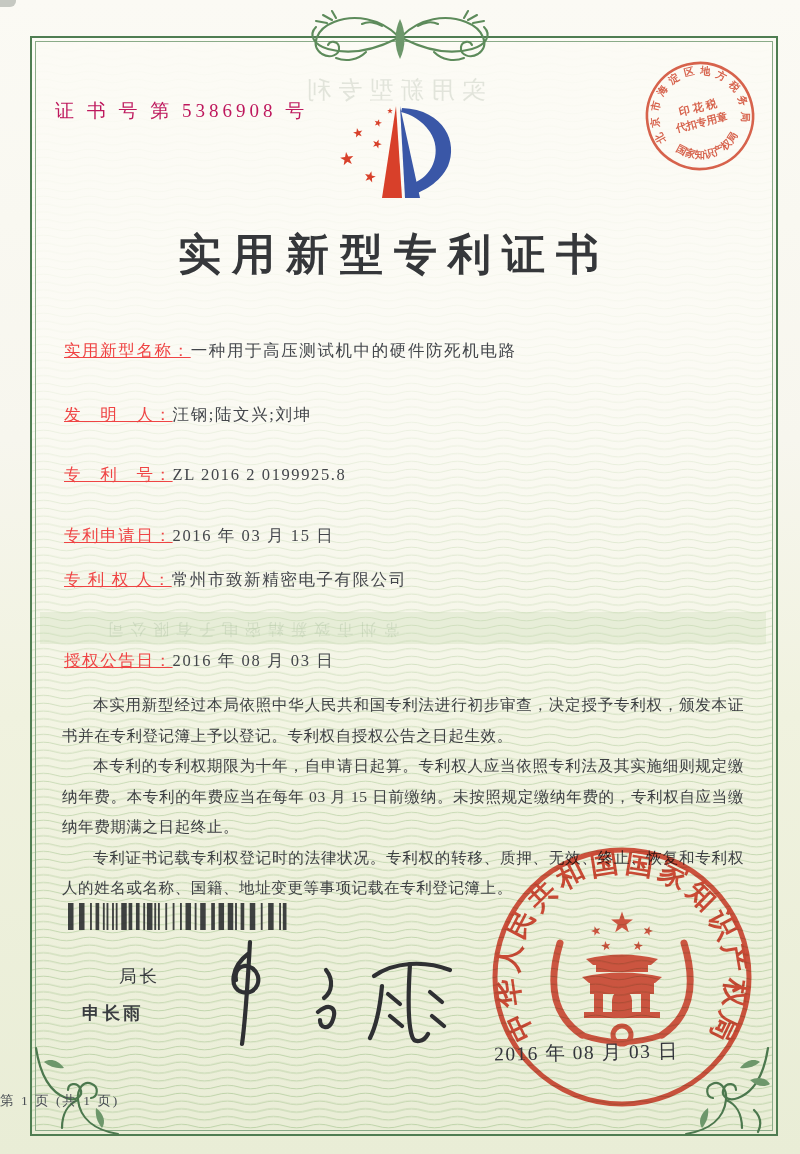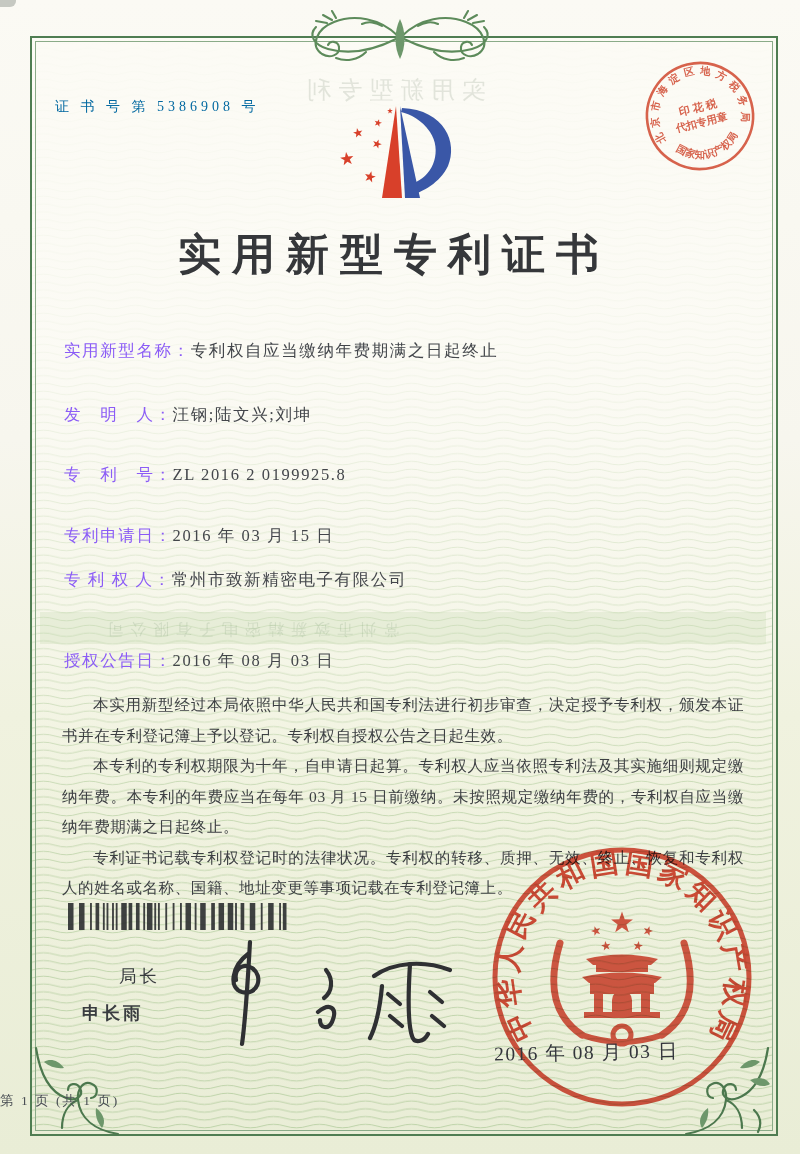--- a/index.html
+++ b/index.html
@@ -17,29 +17,29 @@
   #frame-inner{position:absolute;left:3px;top:3px;right:3px;bottom:3px;border:1px solid #8aab88;}
   
   #band{left:40px;top:612px;width:726px;height:32px;z-index:2;
     background:rgba(176,203,150,.20);display:flex;align-items:center;justify-content:flex-start;
     padding-left:60px;box-sizing:border-box;}
   #band span{transform:scaleX(-1) scaleY(-1);display:inline-block;color:#6f8f6a;opacity:.18;
     font-size:16px;letter-spacing:7px;filter:blur(.4px);}
   #ghost-title{left:300px;top:74px;z-index:3;transform:scaleX(-1);color:#9aa694;opacity:.26;
     font-size:24px;letter-spacing:7px;filter:blur(.6px);}
   
-  #certno{left:55px;top:98px;z-index:5;font-size:14px;letter-spacing:4px;color:#0369a1;}
+  #certno{left:55px;top:98px;z-index:5;font-size:19px;letter-spacing:4px;color:#be185d;}
   
   #logo{left:330px;top:98px;z-index:5;}
   
   #title{left:0;top:226px;width:788px;text-align:center;z-index:5;
     font-size:43px;font-weight:600;letter-spacing:11px;color:#35373a;}
   
   .field{left:64px;z-index:5;font-size:16.5px;color:#46494e;letter-spacing:1.6px;width:690px;}
-  .field .lbl{color:#8b5cf6;}
+  .field .lbl{color:#ef4444;text-decoration:underline;}
   .field .val{color:#43464b;}
   #f0{top:340px}#f1{top:404px}#f2{top:464px}#f3{top:525px}#f4{top:569px}#f5{top:650px}
   
   #paras{left:62px;top:690px;width:682px;z-index:5;font-size:15.5px;line-height:30.5px;
     color:#3d4043;text-align:justify;letter-spacing:.6px;}
   #paras p{margin:0;text-indent:2em;}
   
   #barcode{left:68px;top:903px;width:224px;height:27px;z-index:5;}
   
   #dir-lbl{left:82px;top:964px;z-index:5;font-size:17.5px;color:#393c40;letter-spacing:3px;margin-left:37px;}
@@ -138,21 +138,21 @@
     <use href="#st" transform="translate(28,35) scale(0.50) rotate(-12)"></use>
     <use href="#st" transform="translate(47,46) scale(0.48) rotate(20)"></use>
     <use href="#st" transform="translate(17,61) scale(0.70) rotate(-8)"></use>
     <use href="#st" transform="translate(40,79) scale(0.58) rotate(14)"></use>
   </g>
 </svg>
 
 <div id="title" class="abs">实用新型专利证书</div>
 
 <div id="f0" class="abs field">
-  <span class="lbl">实用新型名称：</span><span class="val">专利权自应当缴纳年费期满之日起终止</span>
+  <span class="lbl">实用新型名称：</span><span class="val">一种用于高压测试机中的硬件防死机电路</span>
 </div>
 <div id="f1" class="abs field">
   <span class="lbl">发　明　人：</span><span class="val">汪钢;陆文兴;刘坤</span>
 </div>
 <div id="f2" class="abs field">
   <span class="lbl">专　利　号：</span><span class="val">ZL 2016 2 0199925.8</span>
 </div>
 <div id="f3" class="abs field">
   <span class="lbl">专利申请日：</span><span class="val">2016 年 03 月 15 日</span>
 </div>

